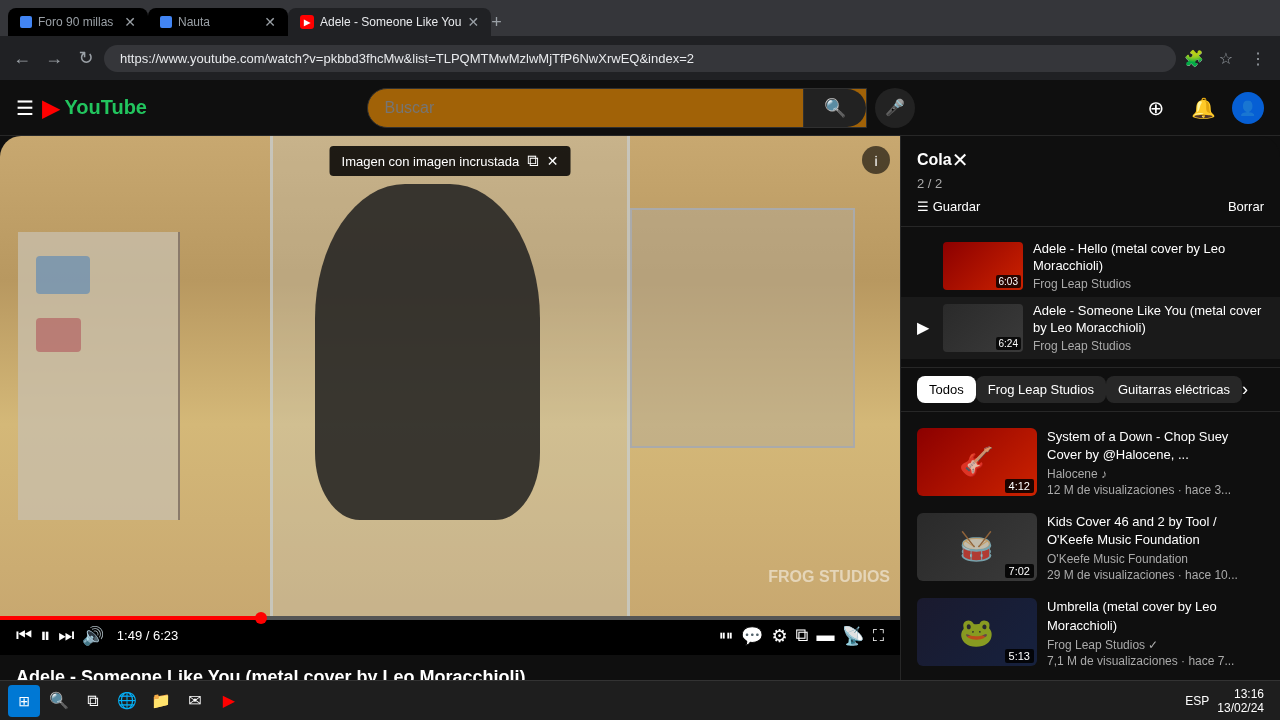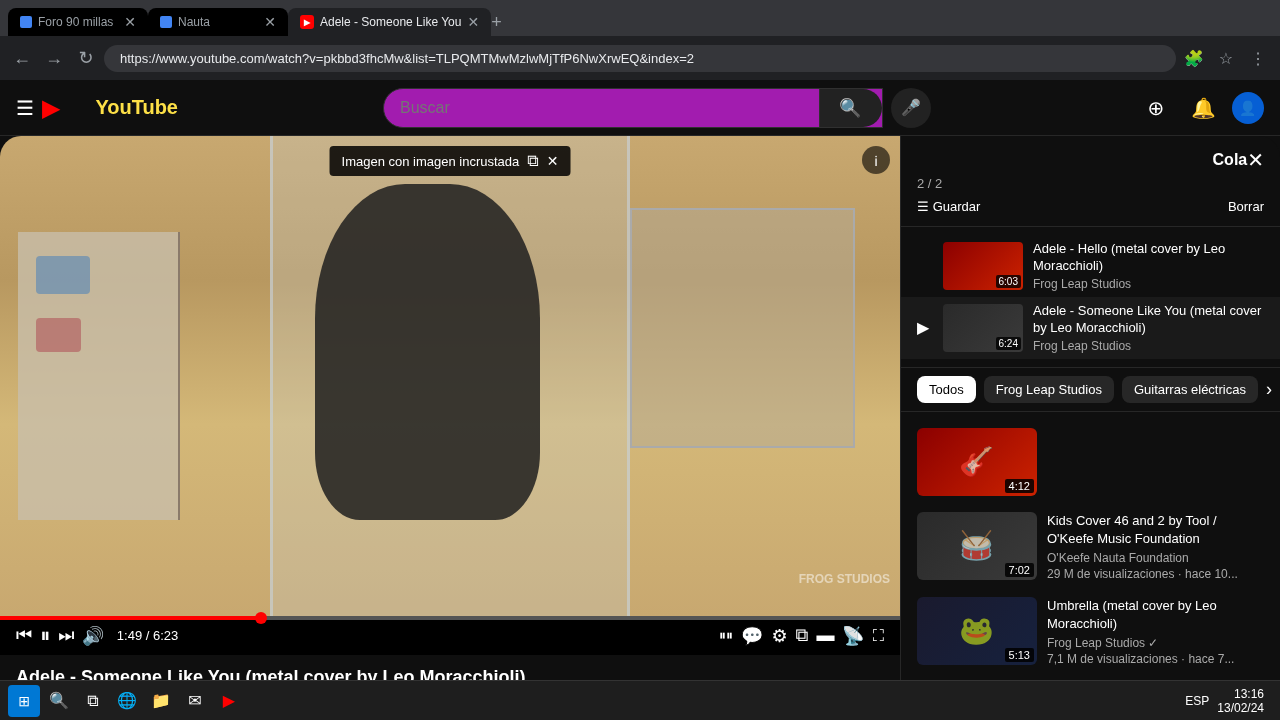--- a/index.html
+++ b/index.html
@@ -23,23 +23,23 @@
 
     
     .yt-app { display: flex; flex-direction: column; height: calc(720px - 80px); background: #0f0f0f; }
 
     
     .yt-header { display: flex; align-items: center; background: #0f0f0f; padding: 0 16px; height: 56px; gap: 16px; border-bottom: 1px solid #272727; flex-shrink: 0; }
     .yt-logo-area { display: flex; align-items: center; gap: 8px; }
     .hamburger { font-size: 20px; cursor: pointer; color: #fff; background: none; border: none; }
     .yt-logo { display: flex; align-items: center; gap: 4px; }
     .yt-logo-icon { color: #ff0000; font-size: 24px; }
-    .yt-logo-text { color: #fde047; font-size: 20px; font-weight: bold; margin-left: 31px; }
+    .yt-logo-text { color: #22c55e; font-size: 20px; font-weight: bold; }
     .yt-search-area { flex: 1; display: flex; align-items: center; justify-content: center; gap: 8px; }
-    .yt-search-box { display: flex; align-items: center; background: #a21caf; border: 1px solid #303030; border-radius: 40px 0 0 40px; overflow: hidden; max-width: 500px; width: 100%; }
+    .yt-search-box { display: flex; align-items: center; background: #a16207; border: 1px solid #303030; border-radius: 40px 0 0 40px; overflow: hidden; max-width: 500px; width: 100%; }
     .yt-search-input { background: transparent; border: none; color: #fff; padding: 8px 16px; font-size: 16px; outline: none; width: 100%; }
     .yt-search-btn { background: #222; border: none; border-left: 1px solid #303030; color: #fff; padding: 8px 20px; cursor: pointer; font-size: 18px; border-radius: 0 40px 40px 0; }
     .yt-mic-btn { background: #222; border: none; color: #fff; width: 40px; height: 40px; border-radius: 50%; cursor: pointer; font-size: 16px; }
     .yt-header-actions { display: flex; align-items: center; gap: 8px; }
     .yt-header-btn { background: none; border: none; color: #fff; font-size: 20px; cursor: pointer; width: 40px; height: 40px; border-radius: 50%; display: flex; align-items: center; justify-content: center; }
     .yt-avatar { width: 32px; height: 32px; border-radius: 50%; background: #065fd4; display: flex; align-items: center; justify-content: center; font-size: 14px; cursor: pointer; }
 
     
     .yt-main { display: flex; flex: 1; overflow: hidden; border-radius: 21px; }
 
@@ -57,21 +57,21 @@
     .shower-door { position: absolute; left: 30%; top: 0; width: 40%; height: 100%; background: rgba(200,210,220,0.25); border-left: 3px solid rgba(200,210,220,0.6); border-right: 3px solid rgba(200,210,220,0.6); }
     .figure { position: absolute; left: 35%; top: 10%; width: 25%; height: 70%; background: rgba(30,30,30,0.85); border-radius: 40% 40% 20% 20%; }
     .shelf { position: absolute; left: 2%; top: 20%; width: 18%; height: 60%; background: rgba(200,190,170,0.8); border-right: 2px solid #8a7a6a; }
     .shelf-item1 { position: absolute; left: 4%; top: 25%; width: 6%; height: 8%; background: rgba(100,140,180,0.7); border-radius: 4px; }
     .shelf-item2 { position: absolute; left: 4%; top: 38%; width: 5%; height: 7%; background: rgba(180,100,100,0.7); border-radius: 4px; }
     .mirror-area { position: absolute; right: 5%; top: 15%; width: 25%; height: 50%; background: rgba(180,170,150,0.5); border: 2px solid #aaa; }
 
     .pip-tooltip { position: absolute; top: 10px; left: 50%; transform: translateX(-50%); background: rgba(0,0,0,0.85); color: #fff; padding: 6px 12px; border-radius: 4px; font-size: 13px; display: flex; align-items: center; gap: 8px; white-space: nowrap; }
     .pip-close { cursor: pointer; background: none; border: none; color: #fff; font-size: 14px; }
     .video-info-btn { position: absolute; top: 10px; right: 10px; background: rgba(0,0,0,0.6); border: none; color: #fff; border-radius: 50%; width: 28px; height: 28px; cursor: pointer; font-size: 14px; }
-    .frog-watermark { position: absolute; bottom: 30px; right: 10px; color: rgba(255,255,255,0.5); font-size: 12px; text-align: right; font-weight: bold; }
+    .frog-watermark { position: absolute; bottom: 30px; right: 10px; color: rgba(255,255,255,0.5); font-size: 16px; text-align: right; font-weight: bold; }
 
     
     .video-progress-area { background: #000; padding: 0; }
     .progress-bar-container { width: 100%; height: 4px; background: #555; cursor: pointer; position: relative; }
     .progress-bar-fill { height: 100%; background: #f00; width: 29%; }
     .progress-thumb { position: absolute; top: -4px; left: 29%; width: 12px; height: 12px; background: #f00; border-radius: 50%; transform: translateX(-50%); }
 
     
     .video-controls { background: #000; display: flex; align-items: center; padding: 4px 16px 8px; gap: 8px; }
     .ctrl-btn { background: none; border: none; color: #fff; font-size: 18px; cursor: pointer; display: flex; align-items: center; justify-content: center; }
@@ -92,41 +92,41 @@
     .action-btns { display: flex; align-items: center; gap: 8px; margin-left: auto; }
     .action-btn { background: #272727; border: none; color: #fff; padding: 8px 14px; border-radius: 20px; cursor: pointer; font-size: 13px; display: flex; align-items: center; gap: 6px; }
     .action-btn.like { border-right: 1px solid #444; border-radius: 20px 0 0 20px; }
     .action-btn.dislike { border-radius: 0 20px 20px 0; }
     .action-btn-group { display: flex; background: #272727; border-radius: 20px; overflow: hidden; }
     .more-btn { background: #272727; border: none; color: #fff; width: 36px; height: 36px; border-radius: 50%; cursor: pointer; font-size: 18px; display: flex; align-items: center; justify-content: center; }
 
     
     .yt-sidebar { width: 380px; flex-shrink: 0; background: #0f0f0f; border-left: 1px solid #272727; display: flex; flex-direction: column; overflow: hidden; }
     .queue-header { padding: 12px 16px; border-bottom: 1px solid #272727; }
-    .queue-title-row { display: flex; align-items: center; justify-content: flex-end; margin-bottom: 4px; }
+    .queue-title-row { display: flex; align-items: center; justify-content: flex-start; margin-bottom: 4px; }
     .queue-title { font-size: 16px; font-weight: bold; color: #fff; }
     .queue-close { background: none; border: none; color: #fff; font-size: 20px; cursor: pointer; }
     .queue-position { font-size: 13px; color: #aaa; margin-bottom: 8px; }
     .queue-actions { display: flex; align-items: center; justify-content: space-between; }
     .queue-save { color: #fff; font-size: 13px; background: none; border: none; cursor: pointer; display: flex; align-items: center; gap: 4px; }
     .queue-clear { color: #fff; font-size: 13px; background: none; border: none; cursor: pointer; }
 
     
     .queue-items { padding: 8px 0; border-bottom: 1px solid #272727; }
     .queue-item { display: flex; align-items: center; padding: 6px 16px; gap: 10px; cursor: pointer; }
     .queue-item.active { background: #1a1a1a; }
     .queue-item-play { color: #fff; font-size: 16px; flex-shrink: 0; width: 16px; }
     .queue-thumb { width: 80px; height: 48px; background: #333; border-radius: 4px; position: relative; flex-shrink: 0; overflow: hidden; }
     .thumb-duration { position: absolute; bottom: 2px; right: 2px; background: rgba(0,0,0,0.8); color: #fff; font-size: 10px; padding: 1px 3px; border-radius: 2px; }
     .queue-item-info { flex: 1; min-width: 0; }
     .queue-item-title { font-size: 13px; color: #fff; line-height: 1.3; overflow: hidden; display: -webkit-box; -webkit-line-clamp: 2; -webkit-box-orient: vertical; }
     .queue-item-channel { font-size: 12px; color: #aaa; margin-top: 2px; }
 
     
-    .rec-tabs { display: flex; align-items: center; padding: 8px 16px; gap: 8px; border-bottom: 1px solid #272727; overflow-x: auto; flex-shrink: 0; }
+    .rec-tabs { display: flex; align-items: center; padding: 8px 16px; border-bottom: 1px solid #272727; overflow-x: auto; flex-shrink: 0; }
     .rec-tabs::-webkit-scrollbar { display: none; }
     .rec-tab { background: #272727; border: none; color: #fff; padding: 6px 12px; border-radius: 8px; cursor: pointer; font-size: 13px; white-space: nowrap; flex-shrink: 0; }
     .rec-tab.active { background: #fff; color: #000; }
     .rec-tab-arrow { background: none; border: none; color: #fff; font-size: 18px; cursor: pointer; flex-shrink: 0; }
 
     
     .rec-list { flex: 1; overflow-y: auto; padding: 8px 0; }
     .rec-list::-webkit-scrollbar { width: 4px; }
     .rec-list::-webkit-scrollbar-thumb { background: #555; }
     .rec-item { display: flex; align-items: flex-start; padding: 8px 16px; gap: 10px; cursor: pointer; }
@@ -359,33 +359,44 @@
 
       <div class="rec-list">
 
         <div class="rec-item">
           <div class="rec-thumb thumb-red">
             <div style="width:100%;height:100%;display:flex;align-items:center;justify-content:center;">
               <span style="font-size:28px;opacity:0.7;">🎸</span>
             </div>
             <span class="rec-duration">4:12</span>
           </div>
+          <div class="rec-info">
+            <div class="rec-title">System of a Down - Chop Suey Cover by @Halocene, ...</div>
+            <div class="rec-channel">
+              <span>Halocene ♪</span>
+            </div>
+            <div class="rec-stats">
+              <span>12 M de visualizaciones</span>
+              <span> · </span>
+              <span>hace 3...</span>
+            </div>
+          </div>
         </div>
 
         <div class="rec-item">
           <div class="rec-thumb thumb-gray">
             <div style="width:100%;height:100%;display:flex;align-items:center;justify-content:center;">
               <span style="font-size:28px;opacity:0.7;">🥁</span>
             </div>
             <span class="rec-duration">7:02</span>
           </div>
           <div class="rec-info">
             <div class="rec-title">Kids Cover 46 and 2 by Tool / O'Keefe Music Foundation</div>
             <div class="rec-channel">
-              <span>O'Keefe Nauta Foundation</span>
+              <span>O'Keefe Music Foundation</span>
             </div>
             <div class="rec-stats">
               <span>29 M de visualizaciones</span>
               <span> · </span>
               <span>hace 10...</span>
             </div>
           </div>
         </div>
 
         <div class="rec-item">

